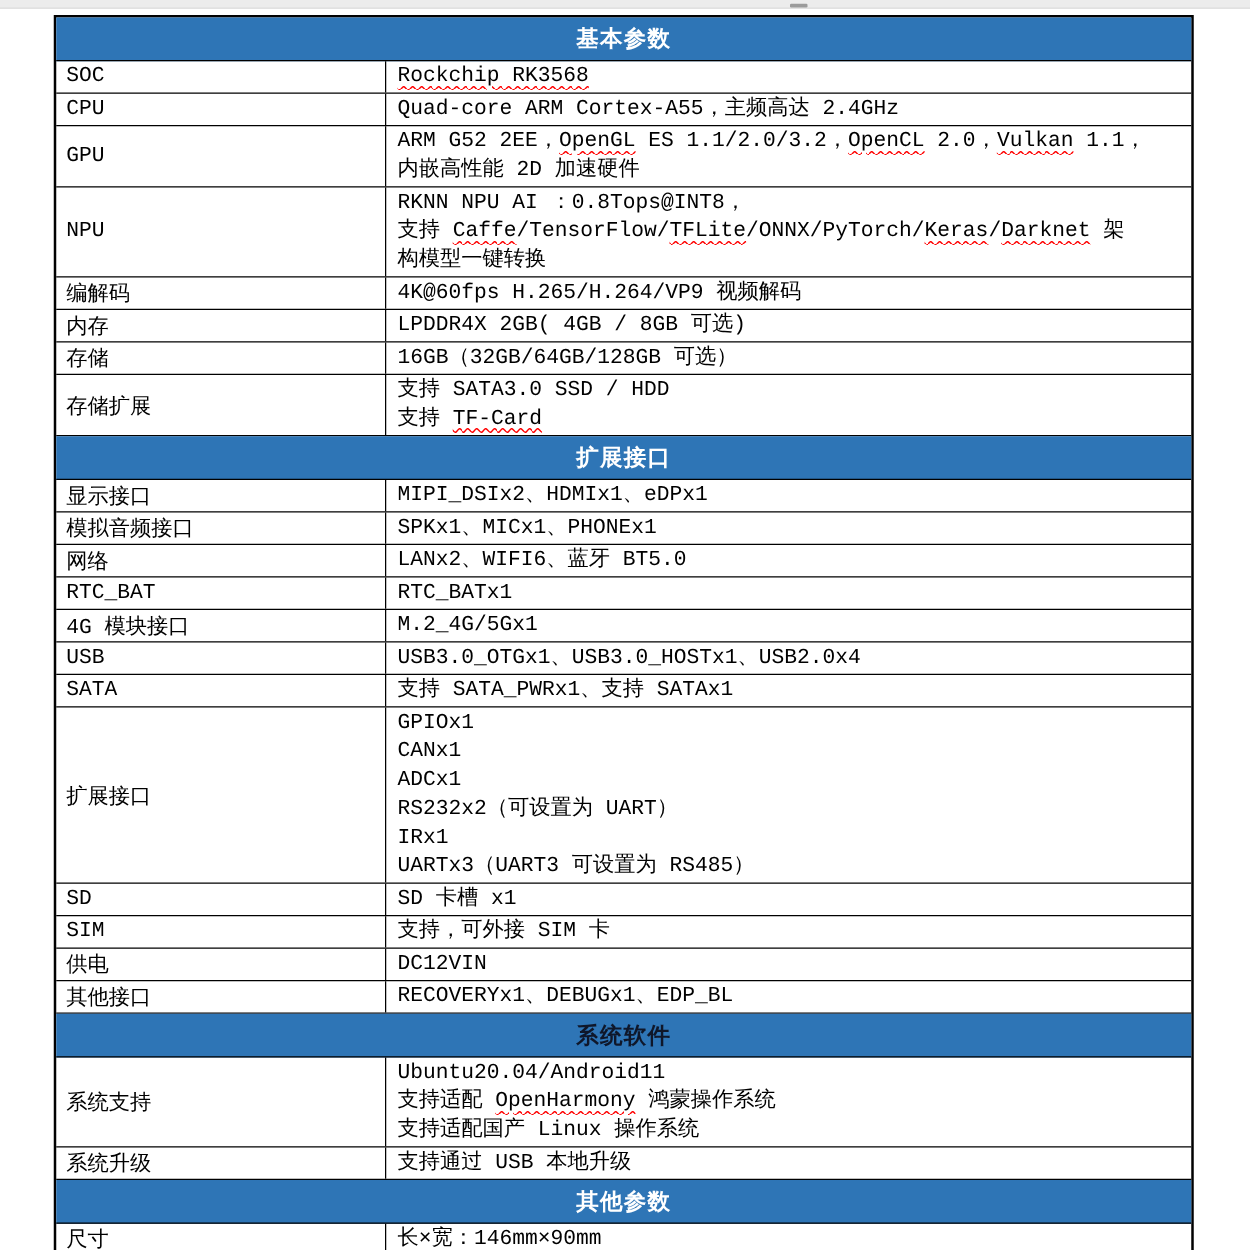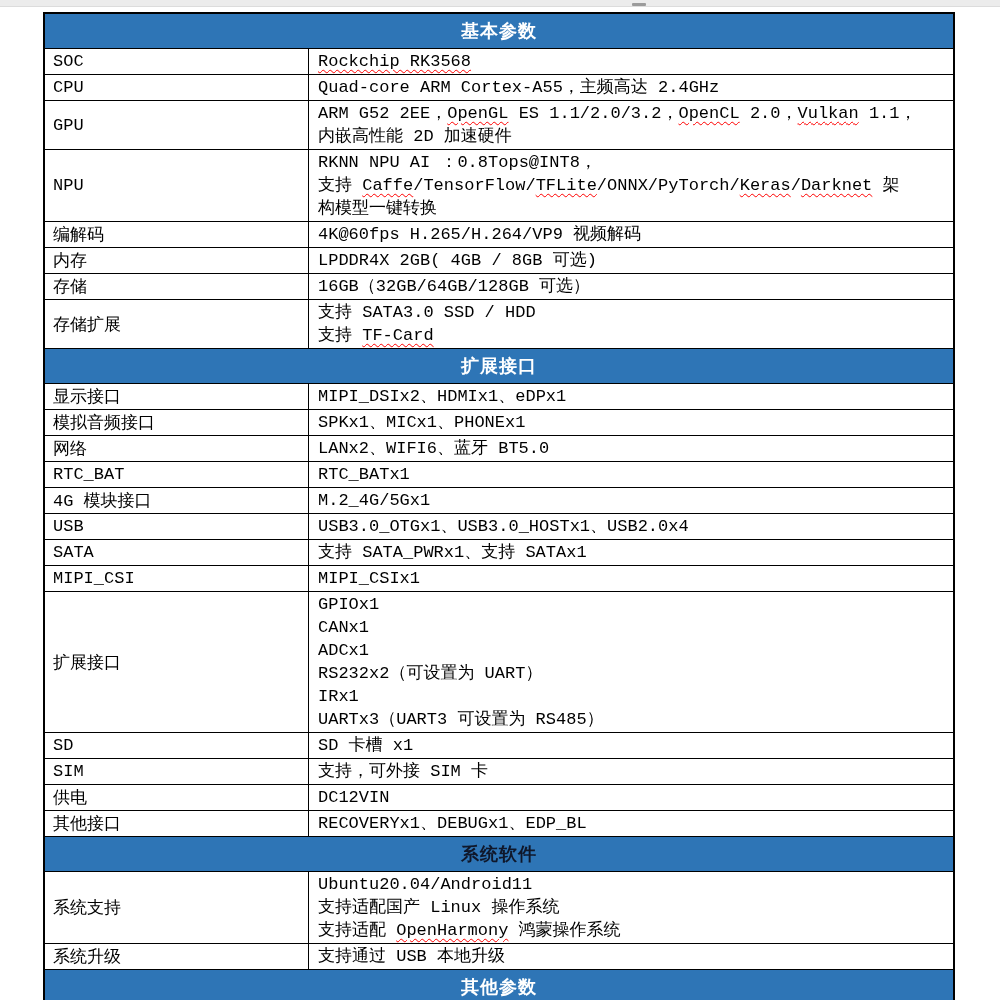--- a/index.html
+++ b/index.html
@@ -182,28 +182,20 @@
     <div class="row">
       <div class="label-cell">
         <span>SATA</span>
       </div>
       <div class="value-cell">
         <div class="line"><span>支持 SATA_PWRx1、支持 SATAx1</span></div>
       </div>
     </div>
     <div class="row">
       <div class="label-cell">
-        <span>MIPI_CSI</span>
-      </div>
-      <div class="value-cell">
-        <div class="line"><span>MIPI_CSIx1</span></div>
-      </div>
-    </div>
-    <div class="row">
-      <div class="label-cell">
         <span>扩展接口</span>
       </div>
       <div class="value-cell">
         <div class="line"><span>GPIOx1</span></div>
         <div class="line"><span>CANx1</span></div>
         <div class="line"><span>ADCx1</span></div>
         <div class="line"><span>RS232x2（可设置为 UART）</span></div>
         <div class="line"><span>IRx1</span></div>
         <div class="line"><span>UARTx3（UART3 可设置为 RS485）</span></div>
       </div>
@@ -240,22 +232,22 @@
         <div class="line"><span>RECOVERYx1、DEBUGx1、EDP_BL</span></div>
       </div>
     </div>
     <div class="section-header" style="background: rgb(46, 117, 182); color: #0f172a;">系统软件</div>
     <div class="row">
       <div class="label-cell">
         <span>系统支持</span>
       </div>
       <div class="value-cell">
         <div class="line"><span>Ubuntu20.04/Android11</span></div>
+        <div class="line"><span>支持适配 </span><span class="sp" style="text-decoration-color: rgb(255, 0, 0);">OpenHarmony</span><span> 鸿蒙操作系统</span></div>
         <div class="line"><span>支持适配国产 Linux 操作系统</span></div>
-        <div class="line"><span>支持适配 </span><span class="sp" style="text-decoration-color: rgb(255, 0, 0);">OpenHarmony</span><span> 鸿蒙操作系统</span></div>
       </div>
     </div>
     <div class="row">
       <div class="label-cell">
         <span>系统升级</span>
       </div>
       <div class="value-cell">
         <div class="line"><span>支持通过 USB 本地升级</span></div>
       </div>
     </div>

